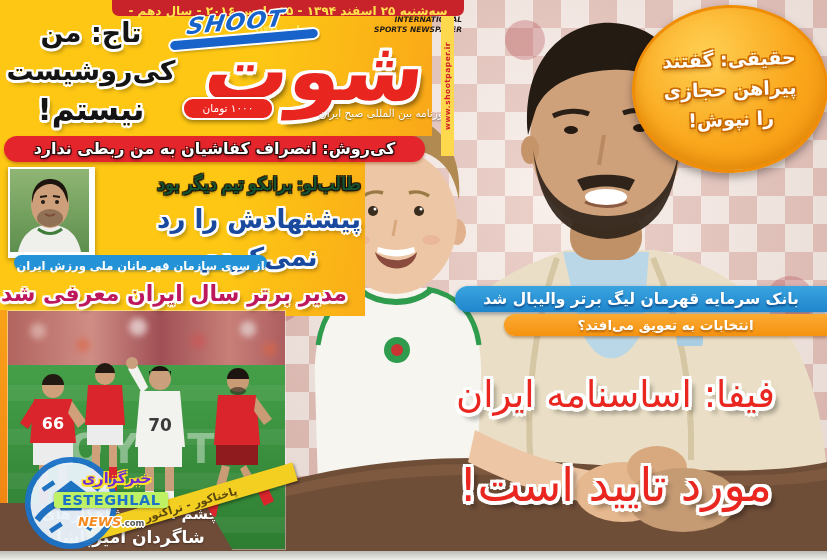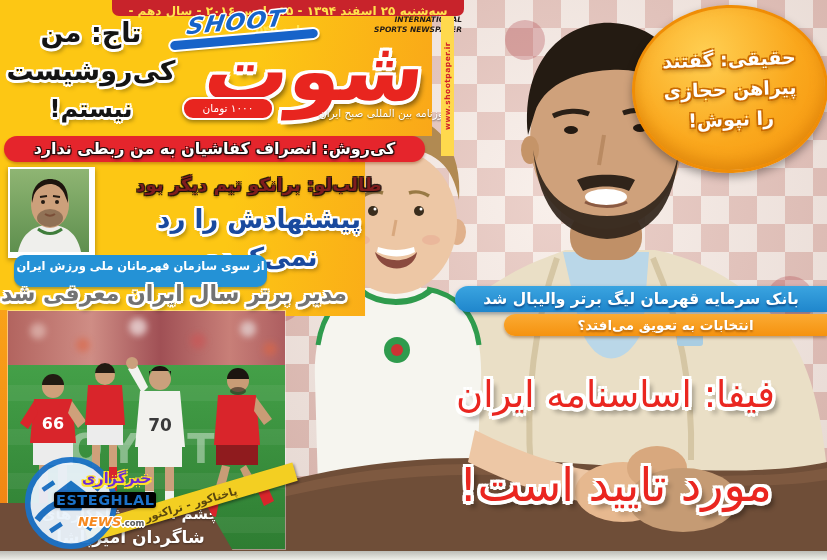--- a/index.html
+++ b/index.html
@@ -55,53 +55,53 @@
     text-shadow:0 1px 2px rgba(0,0,0,.6);}
   .website{left:441px;top:16px;width:13px;height:140px;z-index:7;background:#ffd94d;
     display:flex;align-items:center;justify-content:center;}
   .website span{writing-mode:vertical-rl;transform:rotate(180deg);font-size:7.5px;
     font-weight:bold;color:#d22128;letter-spacing:.5px;}
 
   
   .taj{left:2px;top:14px;width:178px;z-index:7;text-align:center;color:#141414;font-weight:bold;}
   .taj .t1{font-size:27px;line-height:37px;}
   .taj .t2{font-size:27px;line-height:39px;}
-  .taj .t3{font-size:24px;line-height:39px;}
+  .taj .t3{font-size:31px;line-height:39px;}
   .q-banner{left:4px;top:136px;width:421px;height:26px;z-index:7;background:#e5252c;
     border-radius:13px;text-align:center;box-shadow:0 2px 3px rgba(120,40,0,.35);}
   .q-banner span{font-size:16px;font-weight:bold;color:#fff;line-height:26px;}
   .portrait{left:8px;top:167px;width:83px;height:87px;z-index:7;background:#fff;padding:2px;
     box-shadow:0 2px 5px rgba(0,0,0,.35);}
   .taleblou-text{left:94px;top:169px;width:330px;z-index:7;text-align:center;font-weight:bold;}
-  .taleblou-text .l1{font-size:18px;color:#7f1d1d;line-height:31px;}
+  .taleblou-text .l1{font-size:18px;color:#14532d;line-height:31px;font-family:Liberation Serif, serif;}
   .taleblou-text .l2{font-size:26px;color:#1a4a9e;line-height:38px;}
-  .org-banner{left:14px;top:255px;width:253px;height:32px;z-index:7;background:#2492d6;
+  .org-banner{left:14px;top:255px;width:253px;height:15px;z-index:7;background:#2492d6;
     border-radius:10px;text-align:center;box-shadow:0 2px 2px rgba(0,60,120,.3);}
   .org-banner span{font-size:11.5px;font-weight:bold;color:#fff;line-height:20px;}
   .manager{left:0;top:276px;width:348px;z-index:7;text-align:center;font-size:22px;
-    font-weight:bold;color:#737373;line-height:36px;}
+    font-weight:bold;color:#be185d;line-height:36px;}
 
   
   .soccer{left:8px;top:311px;width:277px;height:238px;z-index:3;box-shadow:0 0 0 1px rgba(255,255,255,.4);}
   .brown{left:0;top:503px;width:233px;height:48px;z-index:4;background:#6f4c38;
     clip-path:polygon(0 0,88% 0,100% 100%,0 100%);text-align:center;font-weight:bold;color:#fff;}
   .brown .c1{font-size:15px;line-height:23px;width:205px;text-shadow:0 1px 2px rgba(0,0,0,.4);}
   .brown .c2{font-size:17px;line-height:23px;width:205px;text-shadow:0 1px 2px rgba(0,0,0,.4);}
   .ribbon{left:86px;top:524px;width:218px;height:19px;z-index:5;background:#f3cf22;
     transform:rotate(-16.5deg);transform-origin:0 50%;text-align:center;
     box-shadow:1px 2px 3px rgba(0,0,0,.4);}
   .ribbon span{font-size:11px;font-weight:bold;color:#5a470e;line-height:19px;}
 
   
   .wm{left:20px;top:450px;width:164px;height:108px;z-index:6;}
   .wm-ball{position:absolute;left:4px;top:6px;width:94px;height:94px;opacity:.95;}
   .wm-fa{position:absolute;left:62px;top:20px;font-size:14.5px;font-weight:bold;color:#6d28d9;
     text-shadow:-1.5px -1.5px 0 #ffdf2b,1.5px -1.5px 0 #ffdf2b,-1.5px 1.5px 0 #ffdf2b,1.5px 1.5px 0 #ffdf2b;}
-  .wm-name{position:absolute;left:34px;top:42px;background:#000000;color:#1b72c8;font-size:14.5px;
-    font-weight:bold;letter-spacing:.5px;padding:0 2px;border-radius:3px;
+  .wm-name{position:absolute;left:34px;top:42px;background:#bef264;color:#1b72c8;font-size:14.5px;
+    font-weight:bold;letter-spacing:.5px;padding:0 8px;border-radius:3px;
     box-shadow:0 1px 3px rgba(0,0,0,.3);}
   .wm-news{position:absolute;left:58px;top:64px;font-size:13px;font-weight:bold;font-style:italic;
     color:#f6891f;}
   .wm-com{font-size:8.5px;font-style:normal;color:#595959;}
 
   
   .badge{left:632px;top:5px;width:190px;height:162px;z-index:7;border-radius:50%;
     background:radial-gradient(circle at 38% 28%,#ffcf52 0%,#faa71c 55%,#f5930d 100%);
     border:3px solid #ef8d06;
     box-shadow:0 4px 9px rgba(0,0,0,.35), inset 0 -8px 14px rgba(200,110,0,.45);

